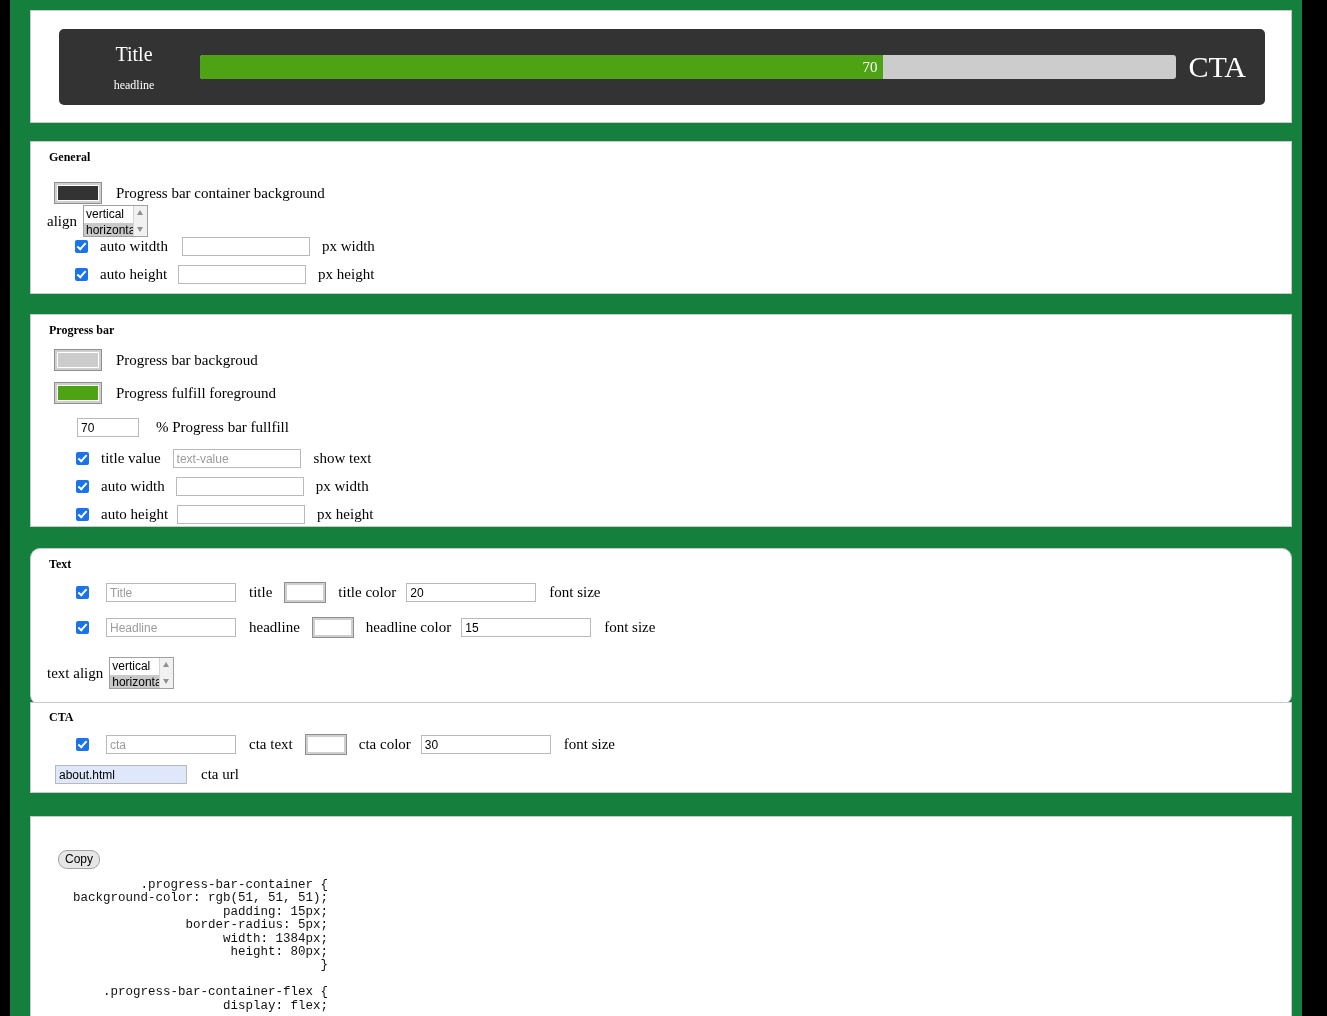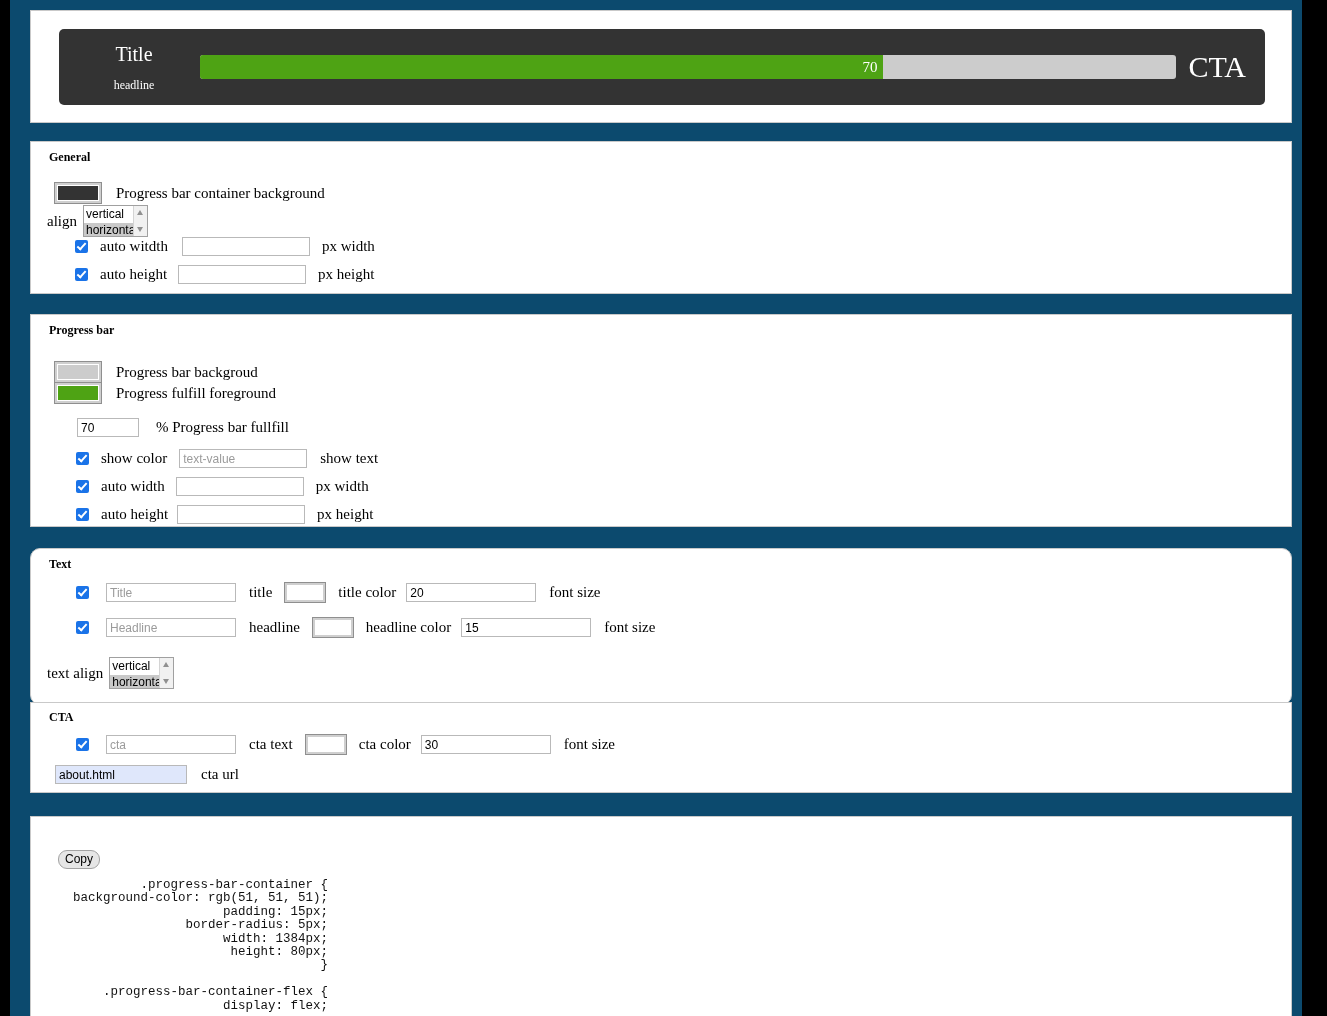--- a/index.html
+++ b/index.html
@@ -14,21 +14,21 @@
     font-family: "Liberation Serif", "DejaVu Serif", serif;
     font-size: 16px;
     color: #000;
   }
   .page {
     position: absolute;
     left: 10px;
     top: 0;
     width: 1292px;
     height: 1016px;
-    background: #0c4a6e;
+    background: #15803d;
     box-sizing: border-box;
     overflow: hidden;
   }
   .panel {
     position: absolute;
     left: 20px;
     box-sizing: border-box;
     border: 1px solid #c9c9c9;
     background: #ffffff;
   }
@@ -259,42 +259,42 @@
       <span class="cb"></span>
       <span class="lbl" style="margin-left:12px;">auto height</span>
       <input class="txt" type="text" style="width: 128px; margin-left: 11px;" value="">
       <span class="lbl" style="margin-left:12px;">px height</span>
     </div>
   </div>
 
   <div class="panel" id="progressbar-panel" style="top:314px; width:1262px; height:213px;">
     <div class="legend" style="left:18px; top:8px;">Progress bar</div>
 
-    <div class="row" style="left:24px; top:47px;">
+    <div class="row" style="left:24px; top:35px;">
       <span class="swatch" style="width:46px;height:20px;">
         <i id="sw-bar-bg" style="background: rgb(204, 204, 204);"></i>
       </span>
       <span class="lbl" style="margin-left:15px;">Progress bar backgroud</span>
     </div>
 
     <div class="row" style="left:24px; top:68px;">
       <span class="swatch" style="width:46px;height:20px;">
         <i id="sw-bar-fill" style="background: rgb(78, 163, 20);"></i>
       </span>
       <span class="lbl" style="margin-left:15px;">Progress fulfill foreground</span>
     </div>
 
     <div class="row" style="left:46px; top:103px;">
       <input class="txt" type="text" style="width: 62px;" value="70">
       <span class="lbl" style="margin-left:17px;">% Progress bar fullfill</span>
     </div>
 
     <div class="row" style="left:45px; top:134px;">
       <span class="cb"></span>
-      <span class="lbl" style="margin-left:12px;">show color</span>
+      <span class="lbl" style="margin-left:12px;">title value</span>
       <input class="txt" type="text" style="width: 128px; margin-left: 12px;" placeholder="text-value">
       <span class="lbl" style="margin-left:13px;">show text</span>
     </div>
 
     <div class="row" style="left:45px; top:162px;">
       <span class="cb"></span>
       <span class="lbl" style="margin-left:12px;">auto width</span>
       <input class="txt" type="text" style="width: 128px; margin-left: 11px;" value="">
       <span class="lbl" style="margin-left:12px;">px width</span>
     </div>

